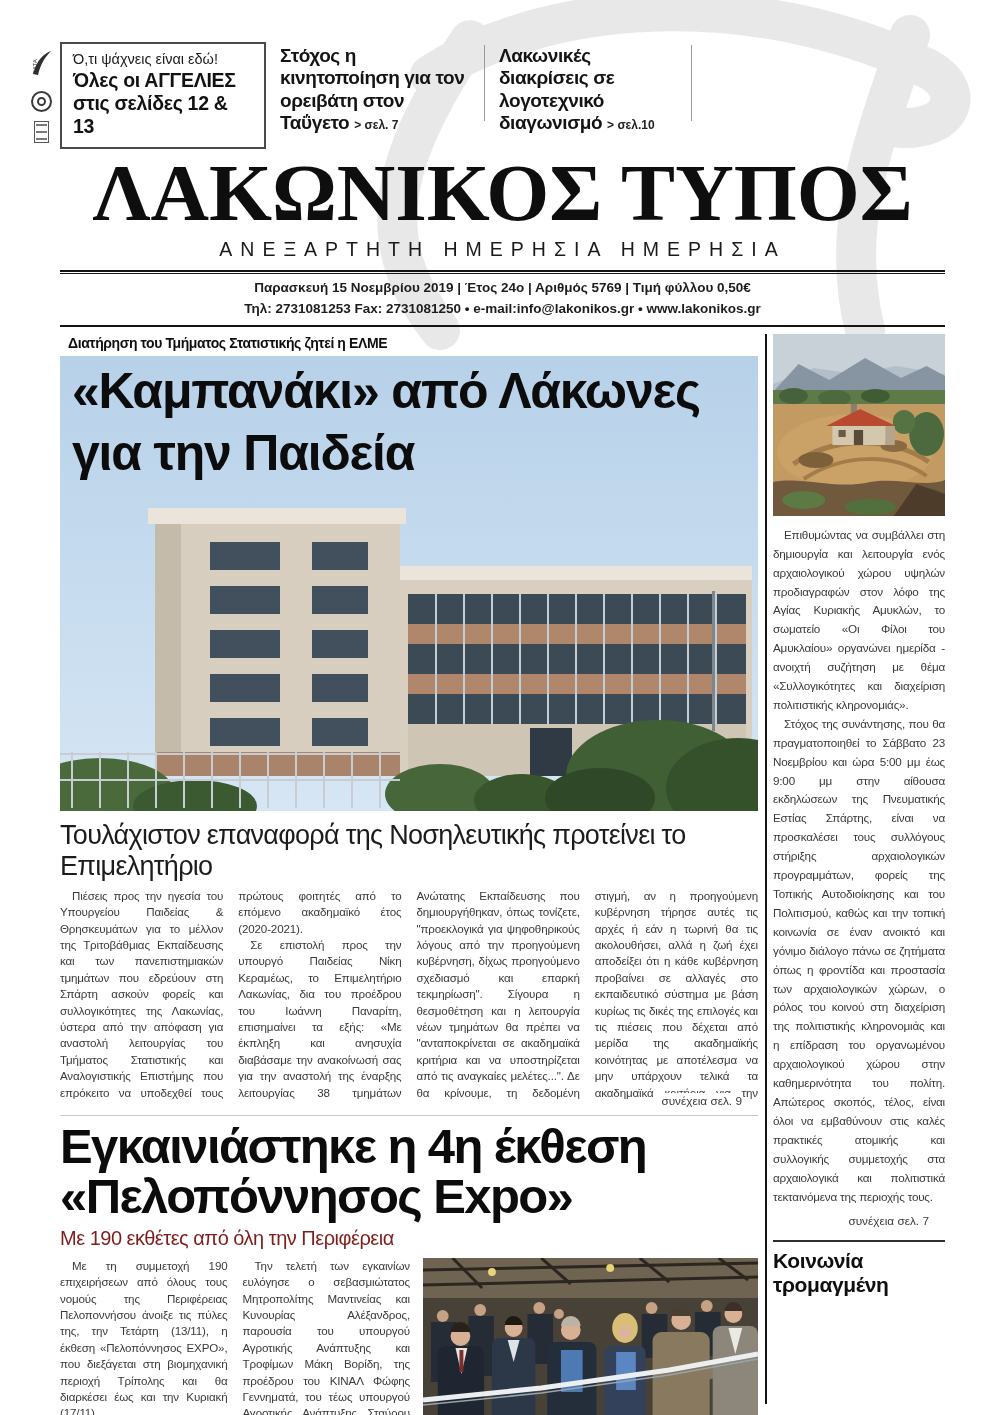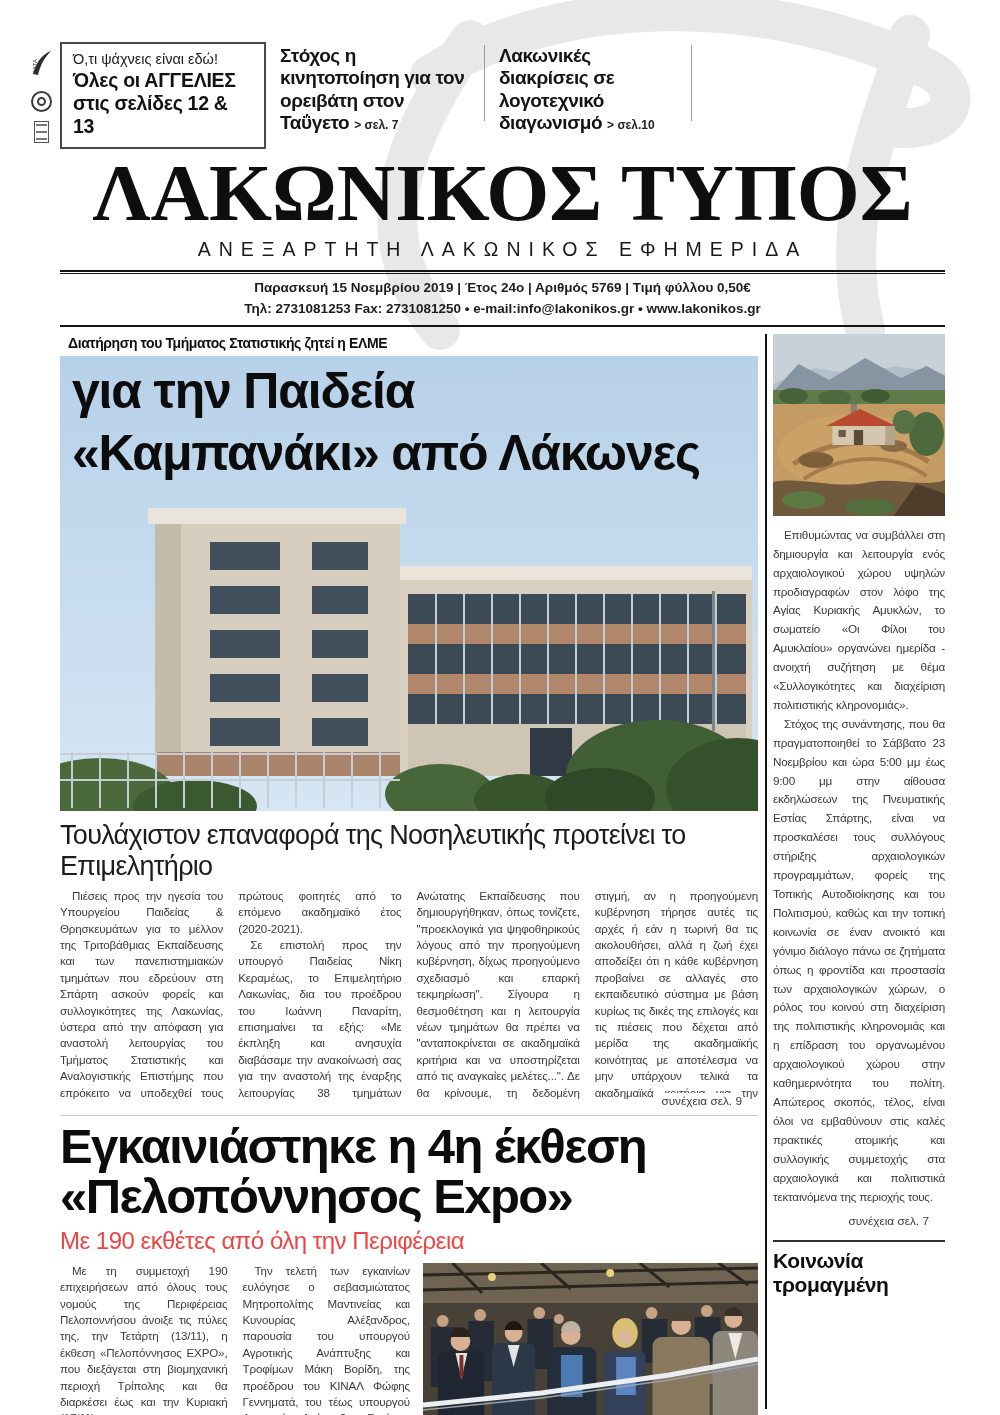--- a/index.html
+++ b/index.html
@@ -45,21 +45,21 @@
   .subhead { font-size:27px; font-weight:400; letter-spacing:-0.7px; color:#1c1c1c; margin:9px 0 6px; }
 
   .bodytext { font-size:11.6px; line-height:16.4px; letter-spacing:-0.15px; text-align:justify; color:#3a3a3a; }
   .bodytext p { text-indent:12px; }
   .b4wrap { position:relative; height:220px; overflow:hidden; }
   .b4 { column-count:4; column-gap:15px; column-fill:auto; height:220px; }
   .cont-abs { position:absolute; bottom:0; right:16px; background:#fff; padding:1px 0 0 8px; font-size:11.8px; color:#3a3a3a; }
   .hairline { border-top:1px solid #c9c9c9; margin:7px 0 5px; }
 
   .expo-h { font-size:49px; font-weight:700; line-height:50px; letter-spacing:-1.6px; color:#0c0c0c; margin:4px 0 6px; }
-  .expo-sub { font-size:24px; font-weight:400; letter-spacing:-0.5px; color:#ef4444; margin:0 0 8px; }
+  .expo-sub { font-size:20px; font-weight:400; letter-spacing:-0.5px; color:#7f1d1d; margin:0 0 8px; }
   .expo-row { display:flex; gap:13px; }
   .b2wrap { position:relative; width:350px; flex:none; height:190px; overflow:hidden; }
   .b2 { column-count:2; column-gap:15px; column-fill:auto; height:190px; }
   .expo-photo { flex:1; height:188px; }
   .expo-photo svg { display:block; width:100%; height:100%; }
 
   
   .sb-h { font-size:23.5px; font-weight:700; line-height:28px; letter-spacing:-0.4px; color:#101010; margin:2px 0 10px; }
   .sb-photo { width:100%; height:182px; margin-bottom:10px; }
   .sb-photo svg { display:block; width:100%; height:100%; }
@@ -113,21 +113,21 @@
       </div>
       <div class="vdiv"></div>
       <div class="teaser" style="max-width:178px;">
         <span>Λακωνικές διακρίσεις σε λογοτεχνικό διαγωνισμό </span><span class="pref">&gt; σελ.10</span>
       </div>
       <div class="vdiv"></div>
     </header>
 
     <div class="masthead">
       <h1>ΛΑΚΩΝΙΚΟΣ ΤΥΠΟΣ</h1>
-      <div class="subtitle">ΑΝΕΞΑΡΤΗΤΗ ΛΑΚΩΝΙΚΟΣ ΕΦΗΜΕΡΙΔΑ</div>
+      <div class="subtitle">ΑΝΕΞΑΡΤΗΤΗ ΗΜΕΡΗΣΙΑ ΗΜΕΡΗΣΙΑ</div>
       <div class="mast-rules"></div>
       <div class="dateline">
         <div>Παρασκευή 15 Νοεμβρίου 2019 | Έτος 24ο | Αριθμός 5769 | Τιμή φύλλου 0,50€</div>
         <div>Τηλ: 2731081253 Fax: 2731081250 • e-mail:info@lakonikos.gr • www.lakonikos.gr</div>
       </div>
       <div class="rule-b"></div>
     </div>
 
     <div class="grid">
 
@@ -206,22 +206,22 @@
                 <line x1="152" y1="396" x2="152" y2="452"></line>
               <line x1="180" y1="396" x2="180" y2="452"></line>
                 <line x1="208" y1="396" x2="208" y2="452"></line>
               <line x1="236" y1="396" x2="236" y2="452"></line>
                 <line x1="264" y1="396" x2="264" y2="452"></line>
               <line x1="292" y1="396" x2="292" y2="452"></line>
                 <line x1="320" y1="396" x2="320" y2="452"></line>
             </g>
           </svg>
           <div class="lead-headline">
+            <div>«Καμπανάκι» από Λάκωνες</div>
             <div>για την Παιδεία</div>
-            <div>«Καμπανάκι» από Λάκωνες</div>
           </div>
         </div>
 
         <h3 class="subhead">Τουλάχιστον επαναφορά της Νοσηλευτικής προτείνει το Επιμελητήριο</h3>
 
         <div class="b4wrap">
           <div class="b4 bodytext">
             <p>Πιέσεις προς την ηγεσία του Υπουργείου Παιδείας &amp; Θρησκευμάτων για το μέλλον της Τριτοβάθμιας Εκπαίδευσης και των πανεπιστημιακών τμημάτων που εδρεύουν στη Σπάρτη ασκούν φορείς και συλλογικότητες της Λακωνίας, ύστερα από την απόφαση για αναστολή λειτουργίας του Τμήματος Στατιστικής και Αναλογιστικής Επιστήμης που επρόκειτο να υποδεχθεί τους πρώτους φοιτητές από το επόμενο ακαδημαϊκό έτος (2020-2021).</p>
             <p>Σε επιστολή προς την υπουργό Παιδείας Νίκη Κεραμέως, το Επιμελητήριο Λακωνίας, δια του προέδρου του Ιωάννη Παναρίτη, επισημαίνει τα εξής: «Με έκπληξη και ανησυχία διαβάσαμε την ανακοίνωσή σας για την αναστολή της έναρξης λειτουργίας 38 τμημάτων Ανώτατης Εκπαίδευσης που δημιουργήθηκαν, όπως τονίζετε, "προεκλογικά για ψηφοθηρικούς λόγους από την προηγούμενη κυβέρνηση, δίχως προηγούμενο σχεδιασμό και επαρκή τεκμηρίωση". Σίγουρα η θεσμοθέτηση και η λειτουργία νέων τμημάτων θα πρέπει να "ανταποκρίνεται σε ακαδημαϊκά κριτήρια και να υποστηρίζεται από τις αναγκαίες μελέτες...". Δε θα κρίνουμε, τη δεδομένη στιγμή, αν η προηγούμενη κυβέρνηση τήρησε αυτές τις αρχές ή εάν η τωρινή θα τις ακολουθήσει, αλλά η ζωή έχει αποδείξει ότι η κάθε κυβέρνηση προβαίνει σε αλλαγές στο εκπαιδευτικό σύστημα με βάση κυρίως τις δικές της επιλογές και τις πιέσεις που δέχεται από μερίδα της ακαδημαϊκής κοινότητας με αποτέλεσμα να μην υπάρχουν τελικά τα ακαδημαϊκά κριτήρια για την απρόσκοπτη και εύρυθμη λειτουργία μιας ποιοτικής παιδείας σε όλες τις σχολές και τα τμήματα», τονίζει το Επιμελητήριο Λακωνίας.</p>
           </div>

